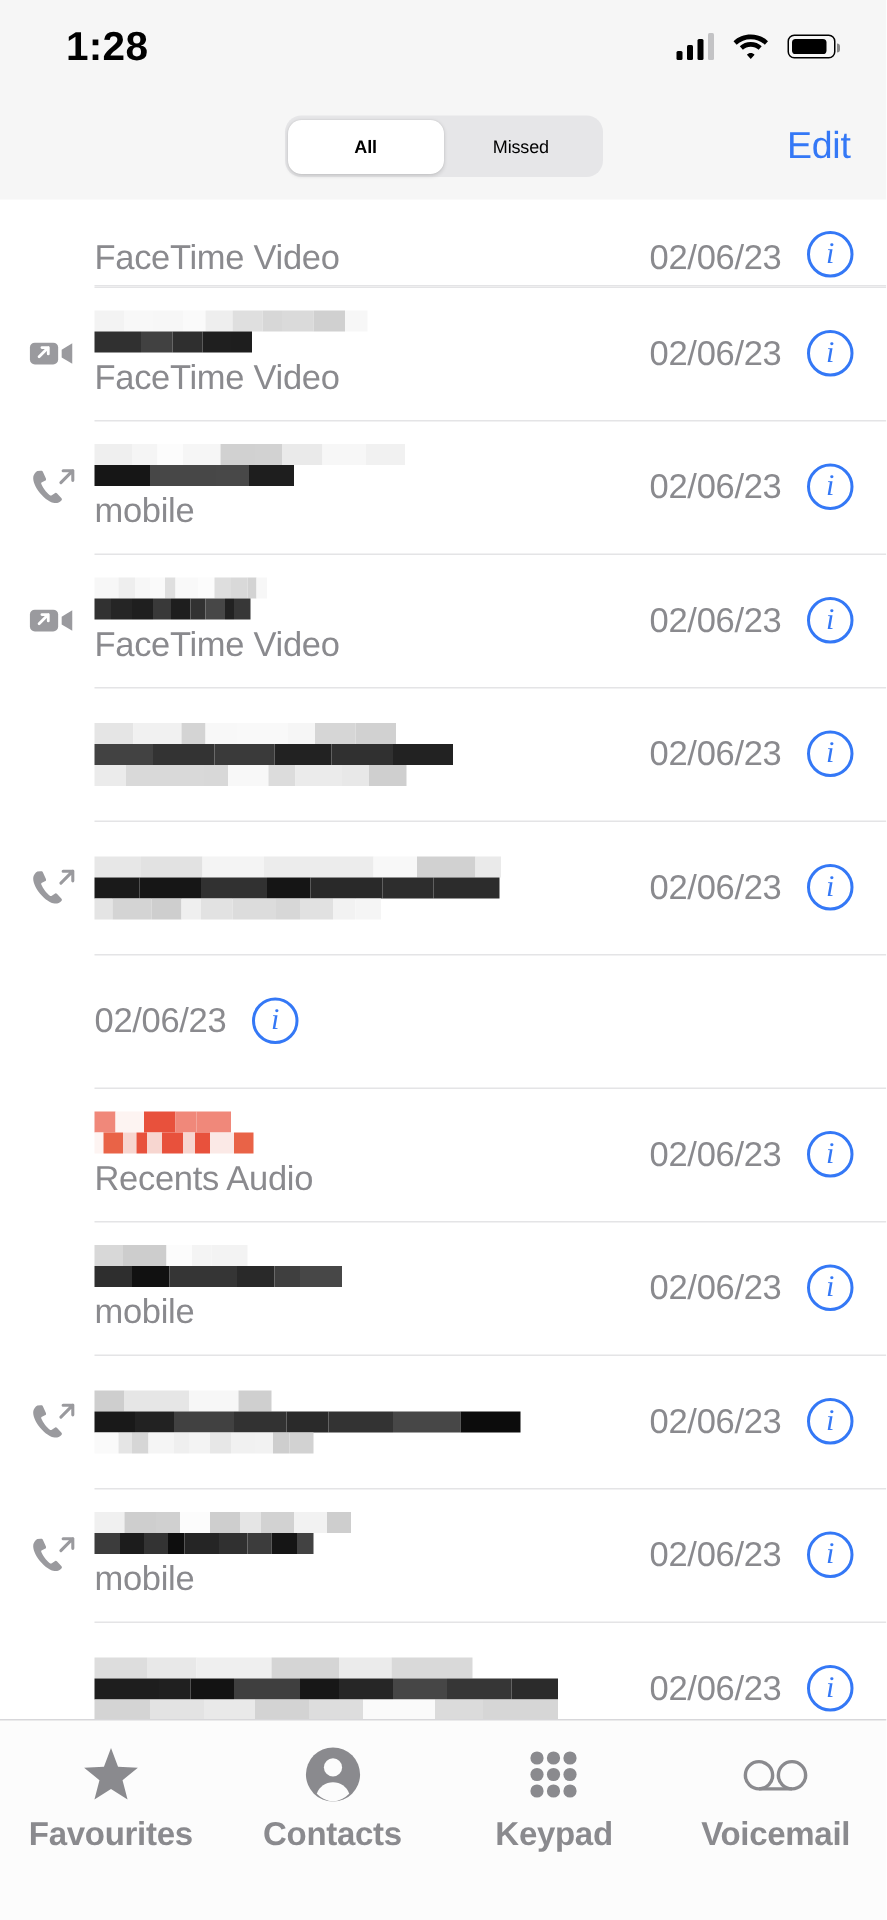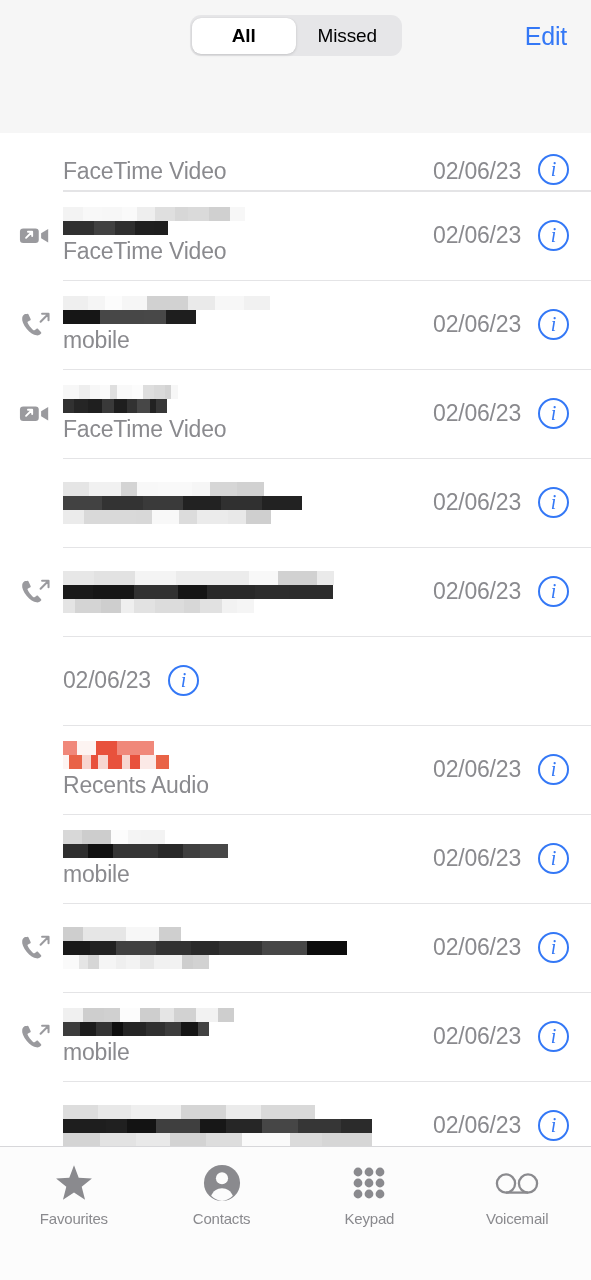--- a/index.html
+++ b/index.html
@@ -36,21 +36,21 @@
   .battery::after { content:""; position:absolute; right:-4px; top:5px; width:2.4px; height:6px; background:#000; border-radius:0 2px 2px 0; opacity:.45; }
   .battery span { display:block; height:100%; width:86%; background:#000; border-radius:2.4px; }
 
   .navrow { height:71px; display:flex; align-items:center; justify-content:center; position:relative; }
   .segmented {
     display:flex; background:#e6e6e8; border-radius:11px; padding:2.5px;
     width:212px; height:41px;
   }
   .seg {
     flex:1; display:flex; align-items:center; justify-content:center;
-    font-size:19px; color:#000; border-radius:9px; cursor:pointer;
+    font-size:12px; color:#000; border-radius:9px; cursor:pointer;
     letter-spacing:-.1px;
   }
   .seg.active { background:#fff; font-weight:600; box-shadow:0 1px 3px rgba(0,0,0,.14), 0 0 1px rgba(0,0,0,.1); }
   .edit-btn {
     position:absolute; right:24px; top:50%; transform:translateY(-50%);
     font-size:25px; color:#3478f6; cursor:pointer; letter-spacing:-.2px;
   }
 
   
   .list {
@@ -91,37 +91,58 @@
 
   
   .tabbar {
     position:absolute; bottom:0; left:0; right:0; height:134px;
     background:#fcfcfc; border-top:1px solid #d7d7da;
     display:flex; align-items:flex-start; padding-top:16px;
     z-index:20;
   }
   .tab { flex:1; display:flex; flex-direction:column; align-items:center; gap:7px; cursor:pointer; }
   .tab-ico { height:40px; display:flex; align-items:center; justify-content:center; color:#8a8a8e; }
-  .tab-label { font-size:15px; color:#8a8a8e; letter-spacing:-.2px; }
+  .tab-label { font-size:22px; color:#8a8a8e; letter-spacing:-.2px;font-weight:bold; }
   .tab.active .tab-label { color:#2d7cf6; }
   .home-indicator {
     position:absolute; bottom:17px; left:50%; transform:translateX(-50%);
     width:196px; height:8px; background:#000; border-radius:5px;
   }
   .watermark {
     position:absolute; right:16px; bottom:42px; font-size:17px; letter-spacing:2px;
     color:#c9c9cc; opacity:.75; font-weight:bold;
   }
 </style>
 </head>
 <body>
 
 <div class="phone">
 
   <div class="header">
+    <div class="statusbar">
+      <div class="sb-time">1:28</div>
+      <div class="sb-right">
+        <div class="signal">
+          <i></i>
+            <i></i>
+            <i></i>
+            <i></i>
+        </div>
+        <div class="wifi">
+          <svg viewBox="0 0 25 19" width="25" height="19">
+            <path d="M12.5 4.2c3.6 0 6.9 1.35 9.4 3.6l2.1-2.35C21 2.6 17 1 12.5 1S4 2.6 1 5.45L3.1 7.8C5.6 5.55 8.9 4.2 12.5 4.2z" fill="#000"></path>
+            <path d="M12.5 9.1c2 0 3.85.75 5.25 2l2.05-2.3c-1.95-1.75-4.5-2.8-7.3-2.8s-5.35 1.05-7.3 2.8l2.05 2.3c1.4-1.25 3.25-2 5.25-2z" fill="#000"></path>
+            <path d="M12.5 13.4c1 0 1.9.4 2.55 1.05l-2.55 2.85-2.55-2.85c.65-.65 1.55-1.05 2.55-1.05z" fill="#000"></path>
+          </svg>
+        </div>
+        <div class="battery">
+            <span></span>
+          </div>
+      </div>
+    </div>
 
     <div class="navrow">
       <div class="segmented">
         <div class="seg active">All</div>
         <div class="seg">Missed</div>
       </div>
       <div class="edit-btn">Edit</div>
     </div>
   </div>
 

